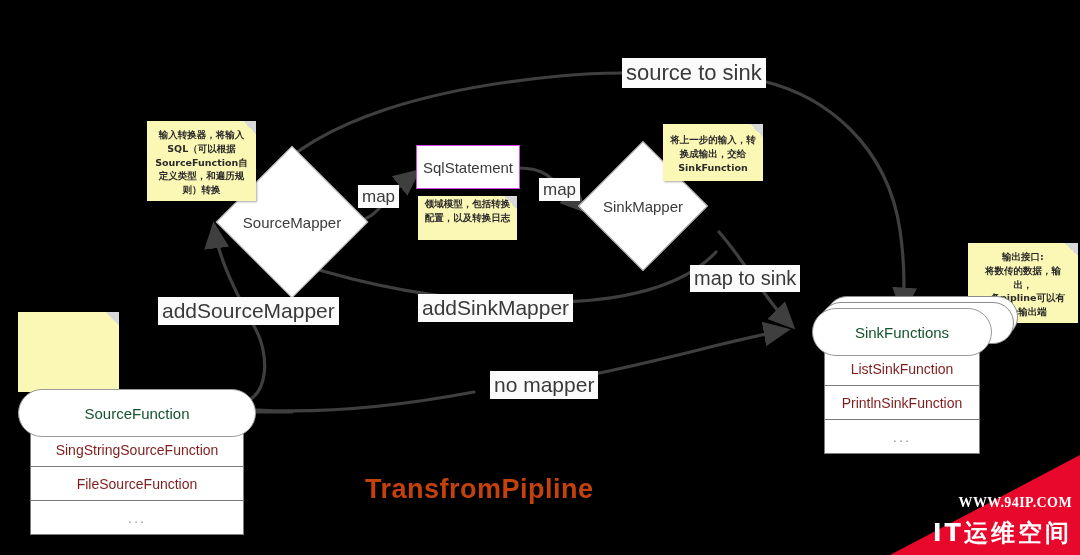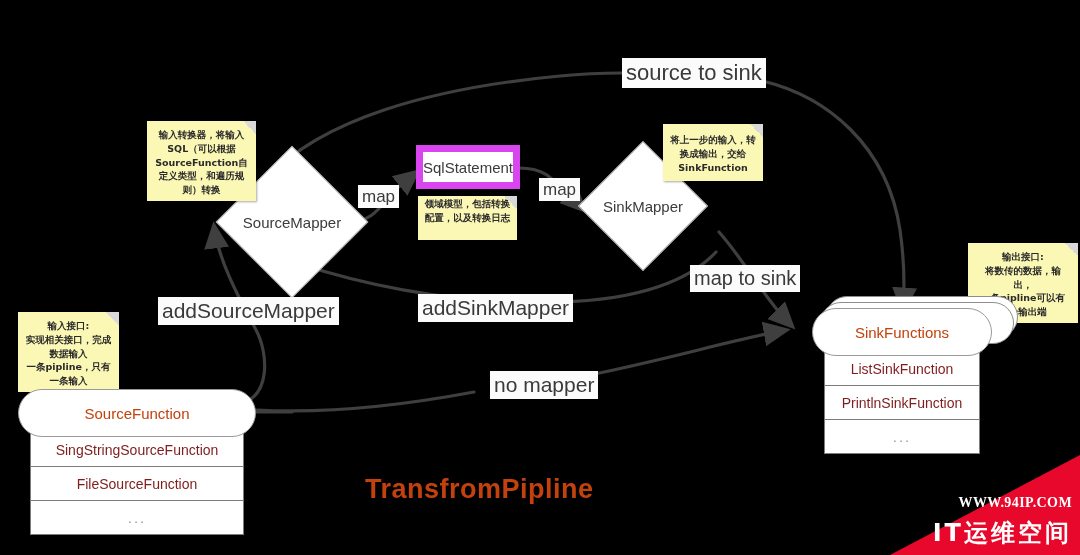--- a/index.html
+++ b/index.html
@@ -6,39 +6,39 @@
   body{width:1080px;height:555px;overflow:hidden;
        font-family:"Liberation Sans","DejaVu Sans",sans-serif;}
   #stage{position:relative;width:1080px;height:555px;background:#000;}
   svg.layer{position:absolute;left:0;top:0;width:1080px;height:555px;overflow:visible;}
 
   
   .node{position:absolute;box-sizing:border-box;}
 
   .classbox{background:transparent;}
   .classbox .hdr{
-      background:#fff;color:#c2410c;border:1px solid #9a9a9a;
+      background:#fff;color:#14532d;border:1px solid #9a9a9a;
       border-radius:26px;height:46px;display:flex;align-items:center;
       justify-content:center;font-size:15px;position:relative;z-index:3;
   }
   .classbox .row{
       background:#fff;color:#7f1d1d;border:1px solid #7c7c7c;border-top:none;
       height:34px;display:flex;align-items:center;justify-content:center;
       font-size:14px;margin:0 12px;box-sizing:border-box;
   }
   .classbox .row.first{border-top:1px solid #7c7c7c;margin-top:-4px;}
   .classbox .row.dots{color:#9a9a9a;font-size:15px;letter-spacing:2px;}
 
   
   .stackpaper{position:absolute;background:#fff;border:1px solid #8d8d8d;
       border-radius:26px;z-index:1;}
 
   
   .rect{
-      background:#fff;border:7px solid #d946ef;color:#3b3b3b;
+      background:#fff;border:1px solid #d946ef;color:#3b3b3b;
       display:flex;align-items:center;justify-content:center;font-size:15px;
   }
 
   
   .diamond{position:absolute;}
   .diamond .dshape{
       position:absolute;left:0;top:0;width:100%;height:100%;
       background:#fff;border:1px solid #9a9a9a;
       transform:rotate(45deg);box-sizing:border-box;
   }
@@ -140,25 +140,20 @@
     <div class="dlabel">SourceMapper</div>
   </div>
 
   <div class="diamond" style="left:597px;top:160px;width:92px;height:92px;">
     <div class="dshape"></div>
     <div class="dlabel">SinkMapper</div>
   </div>
 
   <div class="sticky" style="left:18px;top:312px;width:101px;height:80px;">
     <div class="fold"></div>
-    <span style="white-space:pre-line;">输入接口:
-实现相关接口，完成
-数据输入
-一条pipline，只有
-一条输入</span>
   </div>
 
   <div class="sticky" style="left:147px;top:121px;width:109px;height:80px;">
     <div class="fold"></div>
     <span style="white-space:pre-line;">输入转换器，将输入
 SQL（可以根据
 SourceFunction自
 定义类型，和遍历规
 则）转换</span>
   </div>

